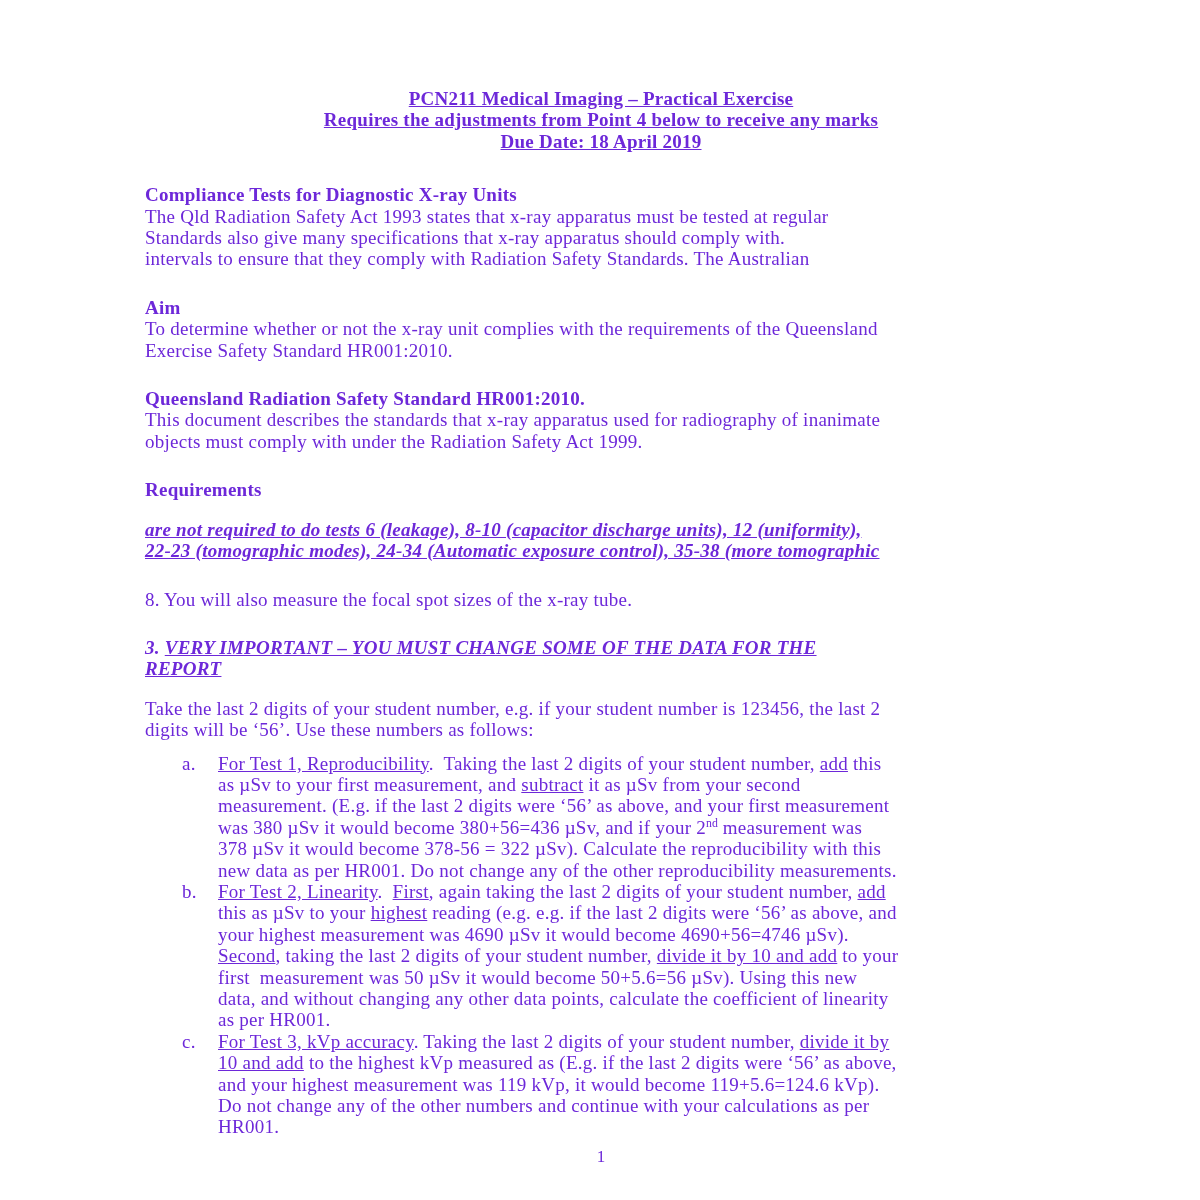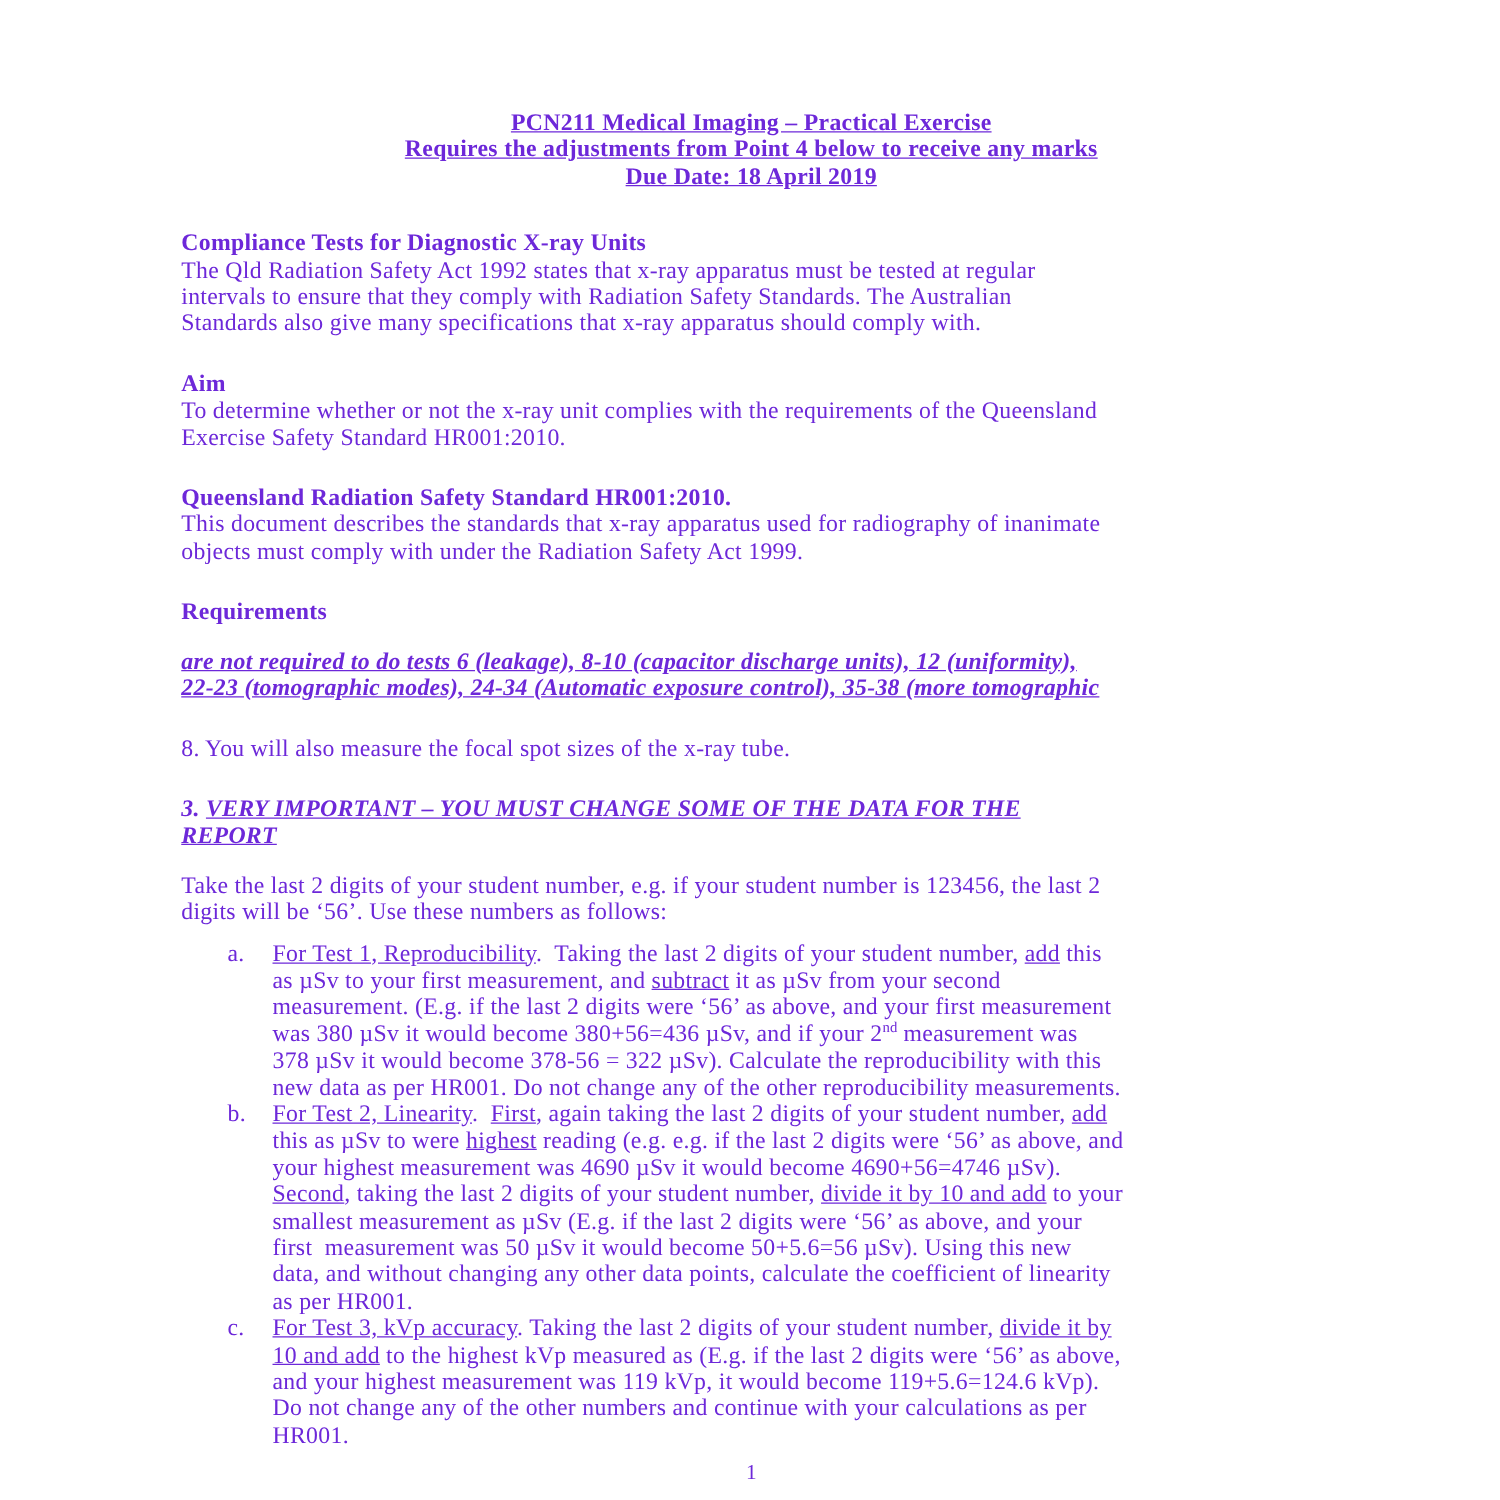--- a/index.html
+++ b/index.html
@@ -33,23 +33,23 @@
 
     <div class="blk b-title">
         <div class="line"><span class="rb ru">PCN211 Medical Imaging – Practical Exercise</span></div>
         <div class="line"><span class="rb ru">Requires the adjustments from Point 4 below to receive any marks</span></div>
         <div class="line"><span class="rb ru">Due Date: 18 April 2019</span></div>
       </div>
       <div class="blk b-heading sp-xl">
         <div class="line"><span class="rb">Compliance Tests for Diagnostic X-ray Units</span></div>
       </div>
       <div class="blk b-para">
-        <div class="line"><span class="">The Qld Radiation Safety Act 1992 states that x-ray apparatus must be tested at regular</span></div>
+        <div class="line"><span class="">The Qld Radiation Safety Act 1993 states that x-ray apparatus must be tested at regular</span></div>
+        <div class="line"><span class="">Standards also give many specifications that x-ray apparatus should comply with.</span></div>
         <div class="line"><span class="">intervals to ensure that they comply with Radiation Safety Standards. The Australian</span></div>
-        <div class="line"><span class="">Standards also give many specifications that x-ray apparatus should comply with.</span></div>
       </div>
       <div class="blk b-heading sp-md">
         <div class="line"><span class="rb">Aim</span></div>
       </div>
       <div class="blk b-para">
         <div class="line"><span class="">To determine whether or not the x-ray unit complies with the requirements of the Queensland</span></div>
         <div class="line"><span class="">Exercise Safety Standard HR001:2010.</span></div>
       </div>
       <div class="blk b-heading sp-md">
         <div class="line"><span class="rb">Queensland Radiation Safety Standard HR001:2010.</span></div>
@@ -81,24 +81,23 @@
         <div class="line"><span class="ru">For Test 1, Reproducibility</span><span class="">.  Taking the last 2 digits of your student number, </span><span class="ru">add</span><span class=""> this</span></div>
         <div class="line"><span class="">as µSv to your first measurement, and </span><span class="ru">subtract</span><span class=""> it as µSv from your second</span></div>
         <div class="line"><span class="">measurement. (E.g. if the last 2 digits were ‘56’ as above, and your first measurement</span></div>
         <div class="line"><span class="">was 380 µSv it would become 380+56=436 µSv, and if your 2</span><sup class="">nd</sup><span class=""> measurement was</span></div>
         <div class="line"><span class="">378 µSv it would become 378-56 = 322 µSv). Calculate the reproducibility with this</span></div>
         <div class="line"><span class="">new data as per HR001. Do not change any of the other reproducibility measurements.</span></div>
       </div>
       <div class="blk b-list">
         <span class="marker">b.</span>
         <div class="line"><span class="ru">For Test 2, Linearity</span><span class="">.  </span><span class="ru">First</span><span class="">, again taking the last 2 digits of your student number, </span><span class="ru">add</span></div>
-        <div class="line"><span class="">this as µSv to were </span><span class="ru">highest</span><span class=""> reading (e.g. e.g. if the last 2 digits were ‘56’ as above, and</span></div>
+        <div class="line"><span class="">this as µSv to your </span><span class="ru">highest</span><span class=""> reading (e.g. e.g. if the last 2 digits were ‘56’ as above, and</span></div>
         <div class="line"><span class="">your highest measurement was 4690 µSv it would become 4690+56=4746 µSv).</span></div>
         <div class="line"><span class="ru">Second</span><span class="">, taking the last 2 digits of your student number, </span><span class="ru">divide it by 10 and add</span><span class=""> to your</span></div>
-        <div class="line"><span class="">smallest measurement as µSv (E.g. if the last 2 digits were ‘56’ as above, and your</span></div>
         <div class="line"><span class="">first  measurement was 50 µSv it would become 50+5.6=56 µSv). Using this new</span></div>
         <div class="line"><span class="">data, and without changing any other data points, calculate the coefficient of linearity</span></div>
         <div class="line"><span class="">as per HR001.</span></div>
       </div>
       <div class="blk b-list">
         <span class="marker">c.</span>
         <div class="line"><span class="ru">For Test 3, kVp accuracy</span><span class="">. Taking the last 2 digits of your student number, </span><span class="ru">divide it by</span></div>
         <div class="line"><span class="ru">10 and add</span><span class=""> to the highest kVp measured as (E.g. if the last 2 digits were ‘56’ as above,</span></div>
         <div class="line"><span class="">and your highest measurement was 119 kVp, it would become 119+5.6=124.6 kVp).</span></div>
         <div class="line"><span class="">Do not change any of the other numbers and continue with your calculations as per</span></div>

